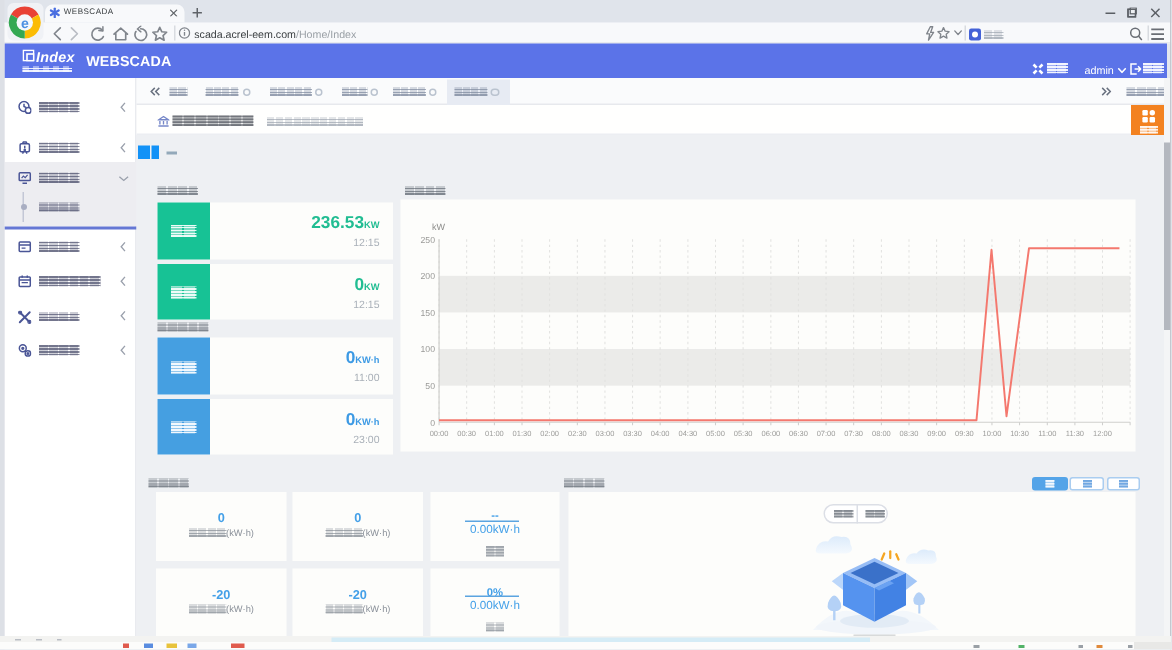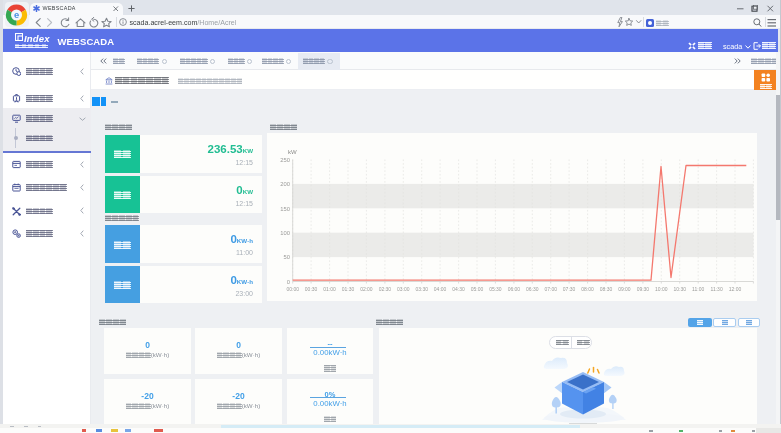--- a/index.html
+++ b/index.html
@@ -84,21 +84,21 @@
       <path d="M60.9 0.3 L58.6 2.3 L60.9 4.2" stroke-width="1"></path>
     <path d="M73.5 1.2 L74.9 4.2 L78.1 4.5 L75.7 6.7 L76.4 9.8 L73.5 8.2 L70.6 9.8 L71.3 6.7 L68.9 4.5 L72.1 4.2 Z"></path>
   </g>
 </svg>
 <div class="abs" style="left:115.5px;top:17px;width:1px;height:10px;background:#d8dbe0;"></div>
 <svg class="abs" style="left:119px;top:18px;" width="8" height="8" viewBox="0 0 8 8">
   <circle cx="4" cy="4" r="3.4" fill="none" stroke="#80858c" stroke-width="0.9"></circle>
   <line x1="4" y1="3.4" x2="4" y2="5.8" stroke="#80858c" stroke-width="0.9"></line>
   <circle cx="4" cy="2.2" r="0.5" fill="#80858c"></circle>
 </svg>
-<div class="abs" style="left:129.5px;top:18.6px;font-size:7.1px;color:#3c4043;">scada.acrel-eem.com<span style="color:#9aa0a6;">/Home/Acrel</span></div>
+<div class="abs" style="left:129.5px;top:18.6px;font-size:7.1px;color:#3c4043;">scada.acrel-eem.com<span style="color:#9aa0a6;">/Home/Index</span></div>
 
 <svg class="abs" style="left:616px;top:17px;" width="26" height="11" viewBox="0 0 26 11">
   <g stroke="#80858c" stroke-width="0.9" fill="none" stroke-linecap="round" stroke-linejoin="round">
     <path d="M4.2 0.8 L1.8 5.6 L3.8 5.6 L3.0 9.8 L6.4 4.6 L4.4 4.6 L5.8 0.8 Z"></path>
     <path d="M13 1.4 L14.1 3.8 L16.7 4.1 L14.8 5.9 L15.3 8.4 L13 7.1 L10.7 8.4 L11.2 5.9 L9.3 4.1 L11.9 3.8 Z"></path>
     <polyline points="20.5,3.6 22.7,6 24.9,3.6"></polyline>
   </g>
 </svg>
 <div class="abs" style="left:643px;top:17px;width:1px;height:10px;background:#d8dbe0;"></div>
 <div class="abs" style="left:646px;top:19px;width:7.5px;height:7.5px;border-radius:1.5px;background:#4462d7;"></div>
@@ -126,21 +126,21 @@
 
 <svg class="abs" style="left:688px;top:42px;" width="8" height="8" viewBox="0 0 8 8">
   <g stroke="#fff" stroke-width="1.7" fill="none">
     <line x1="1" y1="1" x2="3.1" y2="3.1"></line>
       <line x1="7" y1="1" x2="4.9" y2="3.1"></line>
     <line x1="1" y1="7" x2="3.1" y2="4.9"></line>
       <line x1="7" y1="7" x2="4.9" y2="4.9"></line>
   </g>
 </svg>
 <div class="zh zh-white" style="left:698px;top:42px;width:13.5px;height:7px;--cw:7px;--g:5.8px;"></div>
-<div class="abs" style="left:723px;top:42px;font-size:7.2px;color:#fff;">scada</div>
+<div class="abs" style="left:723px;top:42px;font-size:7.2px;color:#fff;">admin</div>
 <svg class="abs" style="left:745px;top:45px;" width="6" height="4" viewBox="0 0 6 4">
     <path d="M0.5 0.5 L3 3.2 L5.5 0.5" fill="none" stroke="#fff" stroke-width="1"></path>
   </svg>
 <svg class="abs" style="left:753px;top:42px;" width="8" height="8" viewBox="0 0 8 8">
   <g stroke="#fff" stroke-width="1" fill="none">
       <path d="M4.8 0.7 L1 0.7 L1 7.3 L4.8 7.3"></path>
       <path d="M3.4 4 L7.4 4 M5.7 2.2 L7.5 4 L5.7 5.8"></path>
     </g>
 </svg>
 <div class="zh zh-white" style="left:762px;top:42px;width:13.5px;height:7px;--cw:7px;--g:5.8px;"></div>

